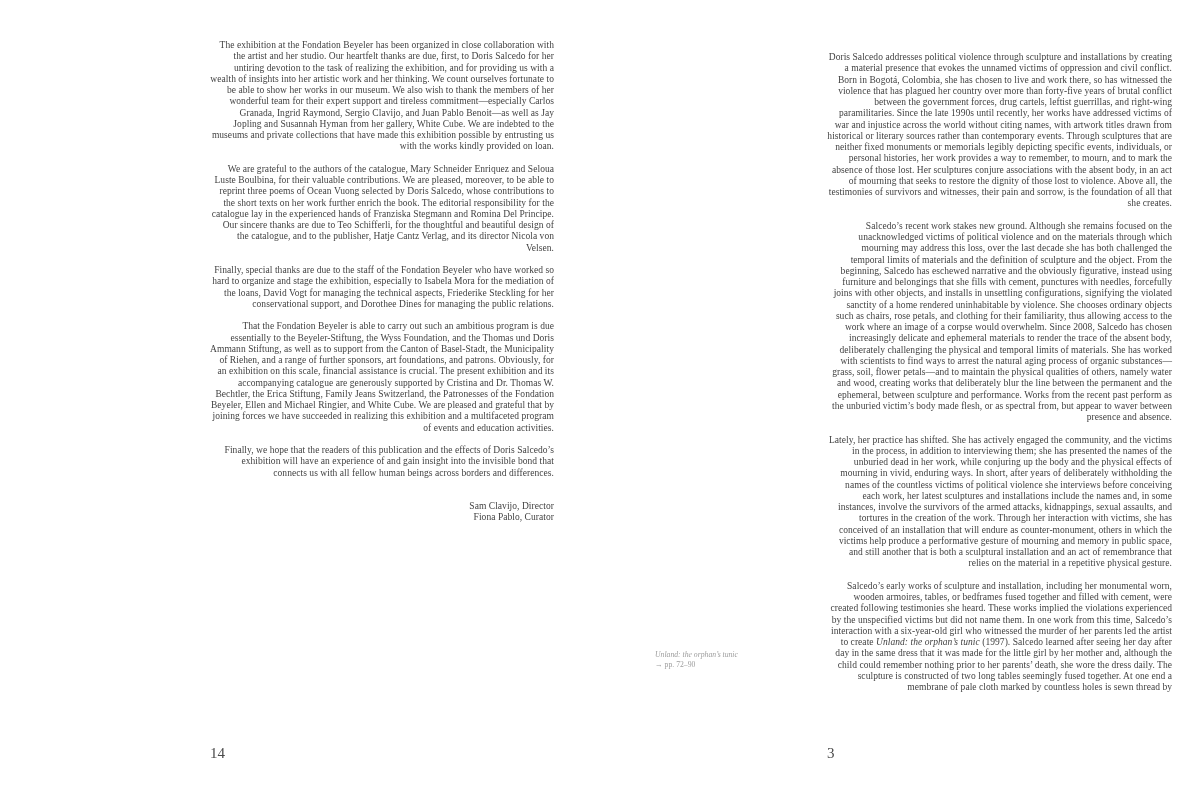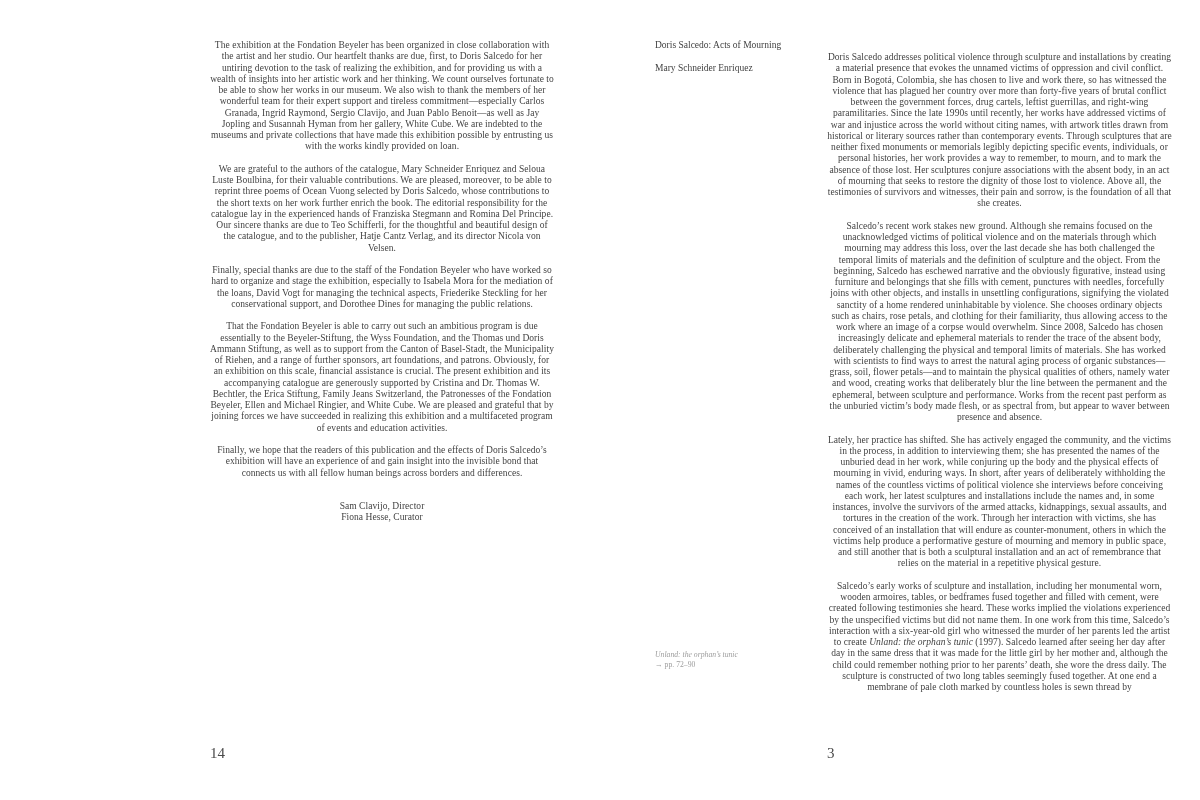--- a/index.html
+++ b/index.html
@@ -14,21 +14,21 @@
     background: #ffffff;
     font-family: "Liberation Serif", "DejaVu Serif", serif;
     color: #424242;
     overflow: hidden;
   }
   .body-col {
     position: absolute;
     font-size: 9.5px;
     line-height: 11.25px;
     letter-spacing: 0.05px;
-    text-align: center;
+    text-align: right;
   }
   .body-col p {
     margin: 0 0 11.25px 0;
   }
   .left-col   { left: 210px; top: 40px; width: 344px; }
   .right-col  { left: 827px; top: 52px; width: 345px; }
   .head-col   { left: 655px; top: 40px; width: 170px; position: absolute;
                 font-size: 9.5px; line-height: 11.25px; }
   .head-col p { margin: 0 0 11.25px 0; }
   .signature  { margin-top: 22px; }
@@ -60,29 +60,25 @@
 <div class="spread">
 
   <div class="body-col left-col">
     <p>The exhibition at the Fondation Beyeler has been organized in close collaboration with the artist and her studio. Our heartfelt thanks are due, first, to Doris Salcedo for her untiring devotion to the task of realizing the exhibition, and for providing us with a wealth of insights into her artistic work and her thinking. We count ourselves fortunate to be able to show her works in our museum. We also wish to thank the members of her wonderful team for their expert support and tireless commitment—especially Carlos Granada, Ingrid Raymond, Sergio Clavijo, and Juan Pablo Benoit—as well as Jay Jopling and Susannah Hyman from her gallery, White Cube. We are indebted to the museums and private collections that have made this exhibition possible by entrusting us with the works kindly provided on loan.</p>
     <p>We are grateful to the authors of the catalogue, Mary Schneider Enriquez and Seloua Luste Boulbina, for their valuable contributions. We are pleased, moreover, to be able to reprint three poems of Ocean Vuong selected by Doris Salcedo, whose contributions to the short texts on her work further enrich the book. The editorial responsibility for the catalogue lay in the experienced hands of Franziska Stegmann and Romina Del Principe. Our sincere thanks are due to Teo Schifferli, for the thoughtful and beautiful design of the catalogue, and to the publisher, Hatje Cantz Verlag, and its director Nicola von Velsen.</p>
     <p>Finally, special thanks are due to the staff of the Fondation Beyeler who have worked so hard to organize and stage the exhibition, especially to Isabela Mora for the mediation of the loans, David Vogt for managing the technical aspects, Friederike Steckling for her conservational support, and Dorothee Dines for managing the public relations.</p>
     <p>That the Fondation Beyeler is able to carry out such an ambitious program is due essentially to the Beyeler-Stiftung, the Wyss Foundation, and the Thomas und Doris Ammann Stiftung, as well as to support from the Canton of Basel-Stadt, the Municipality of Riehen, and a range of further sponsors, art foundations, and patrons. Obviously, for an exhibition on this scale, financial assistance is crucial. The present exhibition and its accompanying catalogue are generously supported by Cristina and Dr. Thomas W. Bechtler, the Erica Stiftung, Family Jeans Switzerland, the Patronesses of the Fondation Beyeler, Ellen and Michael Ringier, and White Cube. We are pleased and grateful that by joining forces we have succeeded in realizing this exhibition and a multifaceted program of events and education activities.</p>
     <p>Finally, we hope that the readers of this publication and the effects of Doris Salcedo’s exhibition will have an experience of and gain insight into the invisible bond that connects us with all fellow human beings across borders and differences.</p>
     <div class="signature">
       <p>Sam Clavijo, Director</p>
-      <p>Fiona Hesse, Curator</p>
+      <p>Fiona Pablo, Curator</p>
     </div>
   </div>
   <div class="page-number pn-left">14</div>
 
-  <div class="head-col">
-    <p>Doris Salcedo: Acts of Mourning</p>
-    <p>Mary Schneider Enriquez</p>
-  </div>
 
   <div class="body-col right-col">
     <p>Doris Salcedo addresses political violence through sculpture and installations by creating a material presence that evokes the unnamed victims of oppression and civil conflict. Born in Bogotá, Colombia, she has chosen to live and work there, so has witnessed the violence that has plagued her country over more than forty-five years of brutal conflict between the government forces, drug cartels, leftist guerrillas, and right-wing paramilitaries. Since the late 1990s until recently, her works have addressed victims of war and injustice across the world without citing names, with artwork titles drawn from historical or literary sources rather than contemporary events. Through sculptures that are neither fixed monuments or memorials legibly depicting specific events, individuals, or personal histories, her work provides a way to remember, to mourn, and to mark the absence of those lost. Her sculptures conjure associations with the absent body, in an act of mourning that seeks to restore the dignity of those lost to violence. Above all, the testimonies of survivors and witnesses, their pain and sorrow, is the foundation of all that she creates.</p>
     <p>Salcedo’s recent work stakes new ground. Although she remains focused on the unacknowledged victims of political violence and on the materials through which mourning may address this loss, over the last decade she has both challenged the temporal limits of materials and the definition of sculpture and the object. From the beginning, Salcedo has eschewed narrative and the obviously figurative, instead using furniture and belongings that she fills with cement, punctures with needles, forcefully joins with other objects, and installs in unsettling configurations, signifying the violated sanctity of a home rendered uninhabitable by violence. She chooses ordinary objects such as chairs, rose petals, and clothing for their familiarity, thus allowing access to the work where an image of a corpse would overwhelm. Since 2008, Salcedo has chosen increasingly delicate and ephemeral materials to render the trace of the absent body, deliberately challenging the physical and temporal limits of materials. She has worked with scientists to find ways to arrest the natural aging process of organic substances—grass, soil, flower petals—and to maintain the physical qualities of others, namely water and wood, creating works that deliberately blur the line between the permanent and the ephemeral, between sculpture and performance. Works from the recent past perform as the unburied victim’s body made flesh, or as spectral from, but appear to waver between presence and absence.</p>
     <p>Lately, her practice has shifted. She has actively engaged the community, and the victims in the process, in addition to interviewing them; she has presented the names of the unburied dead in her work, while conjuring up the body and the physical effects of mourning in vivid, enduring ways. In short, after years of deliberately withholding the names of the countless victims of political violence she interviews before conceiving each work, her latest sculptures and installations include the names and, in some instances, involve the survivors of the armed attacks, kidnappings, sexual assaults, and tortures in the creation of the work. Through her interaction with victims, she has conceived of an installation that will endure as counter-monument, others in which the victims help produce a performative gesture of mourning and memory in public space, and still another that is both a sculptural installation and an act of remembrance that relies on the material in a repetitive physical gesture.</p>
     <p><span>Salcedo’s early works of sculpture and installation, including her monumental worn, wooden armoires, tables, or bedframes fused together and filled with cement, were created following testimonies she heard. These works implied the violations experienced by the unspecified victims but did not name them. In one work from this time, Salcedo’s interaction with a six-year-old girl who witnessed the murder of her parents led the artist to create </span><span class="em">Unland: the orphan’s tunic</span><span> (1997). Salcedo learned after seeing her day after day in the same dress that it was made for the little girl by her mother and, although the child could remember nothing prior to her parents’ death, she wore the dress daily. The sculpture is constructed of two long tables seemingly fused together. At one end a membrane of pale cloth marked by countless holes is sewn thread by</span></p>
   </div>
 
   <div class="margin-note">
     <p class="note-title">Unland: the orphan’s tunic</p>

